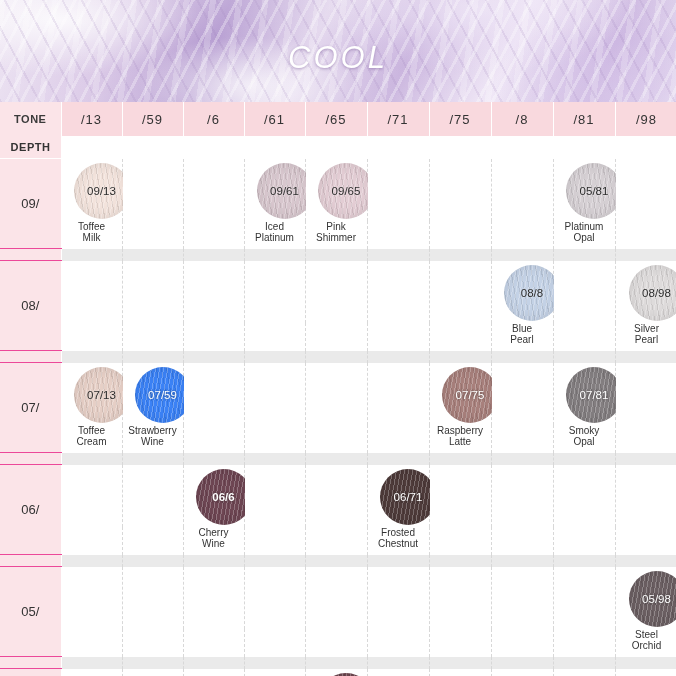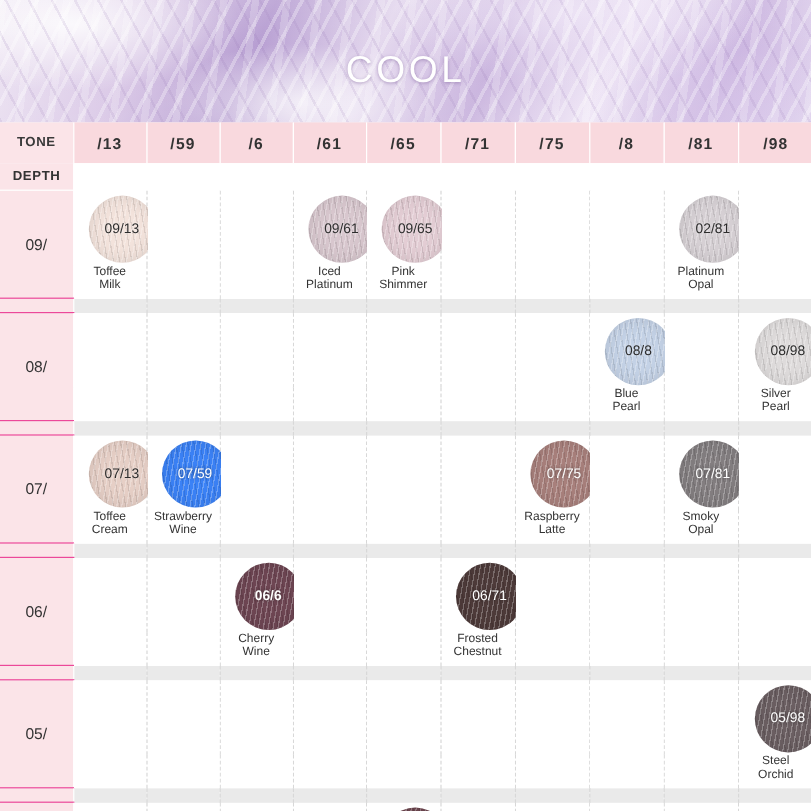--- a/index.html
+++ b/index.html
@@ -23,20 +23,21 @@
     position: absolute;
     left: 0; top: 0;
     width: 676px; height: 102px;
     overflow: hidden;
     background:
       radial-gradient(ellipse 200px 80px at 60px 20px, rgba(255,255,255,0.85), rgba(255,255,255,0) 70%),
       radial-gradient(ellipse 160px 70px at 250px 85px, rgba(255,255,255,0.7), rgba(255,255,255,0) 70%),
       radial-gradient(ellipse 220px 90px at 480px 10px, rgba(236,226,245,0.9), rgba(255,255,255,0) 70%),
       radial-gradient(ellipse 180px 120px at 620px 90px, rgba(210,190,230,0.75), rgba(255,255,255,0) 70%),
       linear-gradient(115deg, #efe7f4 0%, #d9c7e6 18%, #b79ed2 32%, #e4d8ee 46%, #c8b2dd 60%, #efe6f6 74%, #cbb5e0 88%, #e9e0f3 100%);
+    font-style: italic;
   }
   #banner::before {
     content: "";
     position: absolute;
     left: 0; top: 0; right: 0; bottom: 0;
     background:
       repeating-linear-gradient(118deg, rgba(255,255,255,0.30) 0px, rgba(255,255,255,0.30) 3px, rgba(255,255,255,0) 3px, rgba(255,255,255,0) 13px),
       repeating-linear-gradient(62deg, rgba(150,120,180,0.16) 0px, rgba(150,120,180,0.16) 2px, rgba(255,255,255,0) 2px, rgba(255,255,255,0) 17px),
       repeating-linear-gradient(98deg, rgba(255,255,255,0.22) 0px, rgba(255,255,255,0.22) 6px, rgba(255,255,255,0) 6px, rgba(255,255,255,0) 26px);
   }
@@ -86,21 +87,21 @@
     text-align: center;
     letter-spacing: 1px;
     border-right: 1px solid #ffffff;
   }
   .tone-head.label {
     background: #fbe4e8;
     font-size: 11px;
     letter-spacing: 0.5px;
   }
   .tone-head.tone-col {
-    font-weight: bold;
+    font-weight: normal;
     font-size: 13px;
     color: #333;
   }
 
   
   .depth-col {
     width: 61px;
     background: #fbe4e8;
     text-align: center;
     vertical-align: middle;
@@ -281,21 +282,21 @@
             </td>
             <td class="cell">
               <div class="cell-inner"></div>
             </td>
             <td class="cell">
               <div class="cell-inner"></div>
             </td>
             <td class="cell">
               <div class="cell-inner">
                 <div class="swatch" style="background: rgb(214, 208, 212);">
-                  <span class="code">02/81</span>
+                  <span class="code">05/81</span>
                 </div>
               </div>
             </td>
             <td class="cell">
               <div class="cell-inner"></div>
             </td>
           </tr>
           <tr class="label-row">
             <td class="cell">
               <div class="cell-inner">

